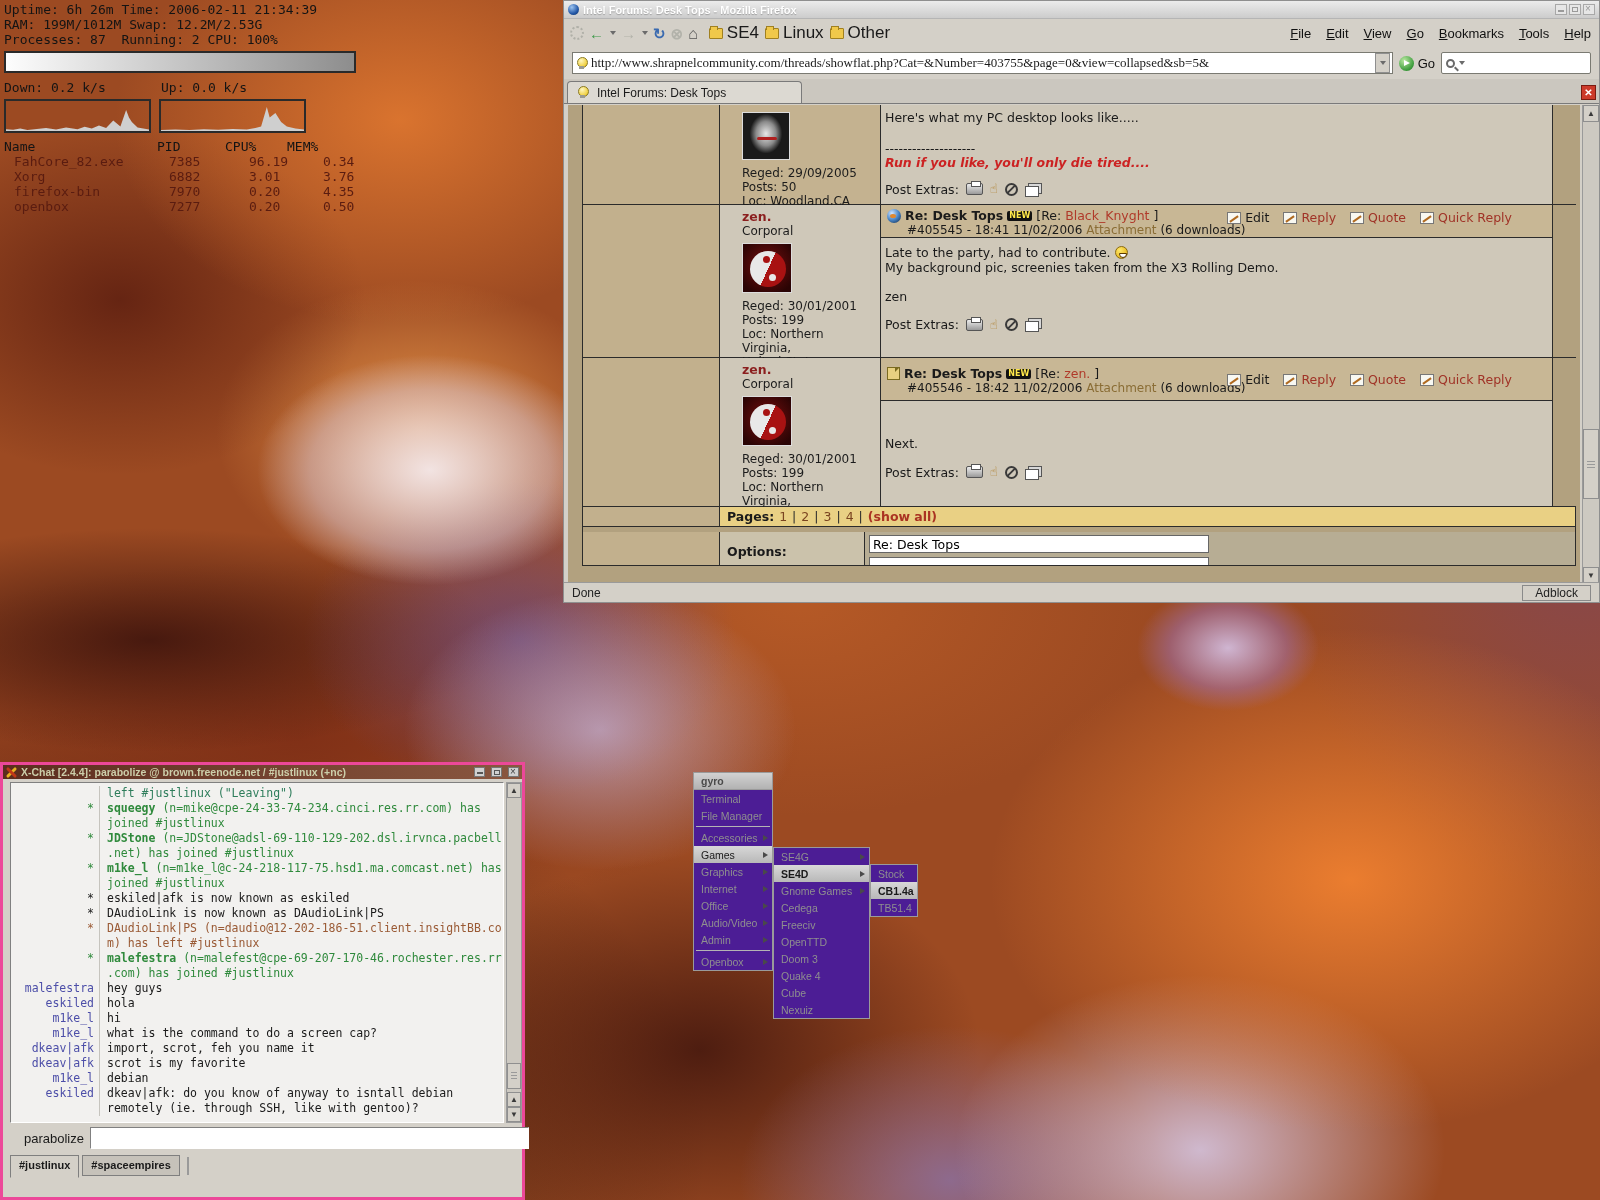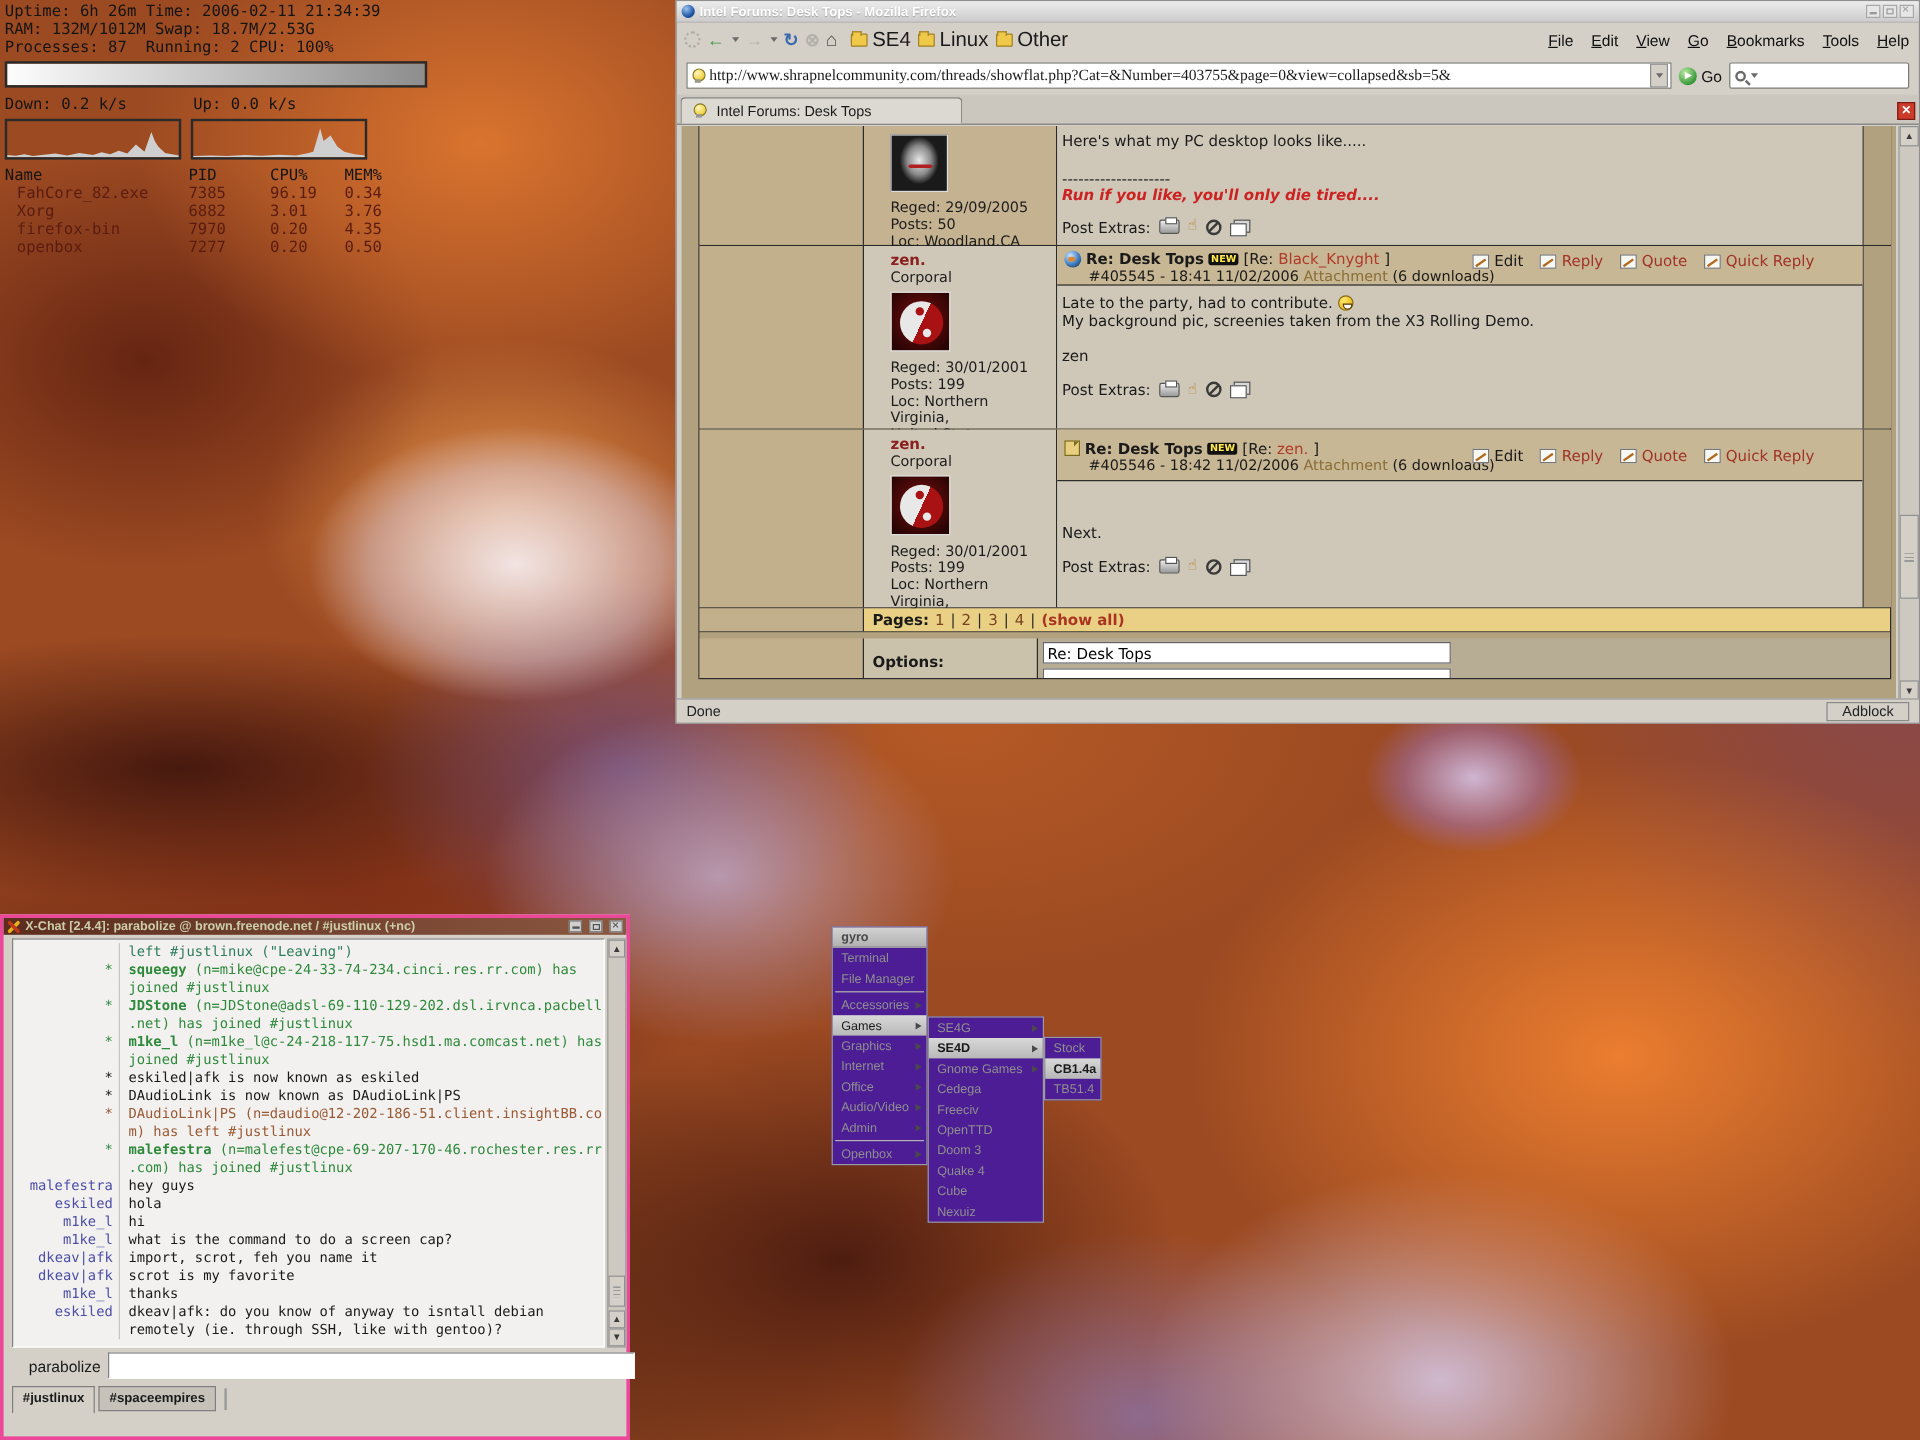--- a/index.html
+++ b/index.html
@@ -34,21 +34,21 @@
   #sysmon .smline { white-space:pre; line-height:15px; }
   #cpu-bar { margin-top:4px; width:352px; height:22px; border:2px solid #2a2a2a; background:linear-gradient(to right,#fdfdfd,#8d8d8d); }
   #net-labels { margin-top:7px; display:flex; }
   #net-labels span:first-child { width:157px; }
   .netgraphs { margin-top:4px; display:flex; gap:8px; }
   .netgraph { border:2px solid #2a2a2a; width:147px; height:34px; }
   .netgraph svg { display:block; width:100%; height:100%; }
   #proc-table { margin-top:6px; }
   .proc-row { display:grid; grid-template-columns:153px 68px 62px 60px; line-height:15px; }
   .proc-row.hdr { color:#141414; }
-  .proc-row.body { color:#5a1c10; }
+  .proc-row.body { color:#5a1c10;gap:12px; }
   .proc-row.body .pname { padding-left:10px; }
 
   
   .titlebar-btn { width:12px; height:11px; border:1px solid #a8a8a8; background:#e6e6e6; margin-left:2px; position:relative; }
   .titlebar-btn .g-min { position:absolute; left:2px; bottom:2px; width:6px; height:2px; background:#9a9a9a; }
   .titlebar-btn .g-res { position:absolute; left:2px; top:2px; width:6px; height:5px; border:1px solid #9a9a9a; }
   .titlebar-btn .g-clo { position:absolute; left:1px; top:-2px; font-size:10px; color:#9a9a9a; }
   .dk .titlebar-btn { border-color:#777; background:#d0d0d0; }
   .dk .titlebar-btn .g-min, .dk .titlebar-btn .g-res { background:#555; border-color:#555; }
   .dk .titlebar-btn .g-res { background:transparent; }
@@ -209,21 +209,21 @@
   #ob-se4d { left:870px; top:864px; width:48px; }
 </style>
 </head>
 <body>
 
 <div id="screen">
   <div id="wallpaper"></div>
 
   <div id="sysmon">
     <div class="smline">Uptime: 6h 26m Time: 2006-02-11 21:34:39</div>
-    <div class="smline">RAM: 132M/1012M Swap: 18.7M/2.53G</div>
+    <div class="smline">RAM: 199M/1012M Swap: 12.2M/2.53G</div>
     <div class="smline">Processes: 87  Running: 2 CPU: 100%</div>
     <div id="cpu-bar"></div>
     <div id="net-labels">
       <span>Down: 0.2 k/s</span>
       <span>Up: 0.0 k/s</span>
     </div>
     <div class="netgraphs">
       <div class="netgraph">
         <svg viewBox="0 0 100 100" preserveAspectRatio="none">
             <polygon fill="#cfcfcf" points="0,100 0,94 5,96 10,92 15,97 20,94 28,90 35,95 42,88 50,94 55,86 60,92 65,82 70,90 75,65 80,85 84,30 86,55 88,70 92,88 100,95 100,100"></polygon>
@@ -547,21 +547,21 @@
         <div class="chat-line"><span class="chat-nick c-part">*</span><span class="chat-msg c-part">DAudioLink|PS (n=daudio@12-202-186-51.client.insightBB.co</span></div>
         <div class="chat-line"><span class="chat-nick"></span><span class="chat-msg c-part">m) has left #justlinux</span></div>
         <div class="chat-line"><span class="chat-nick c-join">*</span><span class="chat-msg c-join"><b>malefestra</b> (n=malefest@cpe-69-207-170-46.rochester.res.rr</span></div>
         <div class="chat-line"><span class="chat-nick"></span><span class="chat-msg c-join">.com) has joined #justlinux</span></div>
         <div class="chat-line"><span class="chat-nick">malefestra</span><span class="chat-msg c-msg">hey guys</span></div>
         <div class="chat-line"><span class="chat-nick">eskiled</span><span class="chat-msg c-msg">hola</span></div>
         <div class="chat-line"><span class="chat-nick">m1ke_l</span><span class="chat-msg c-msg">hi</span></div>
         <div class="chat-line"><span class="chat-nick">m1ke_l</span><span class="chat-msg c-msg">what is the command to do a screen cap?</span></div>
         <div class="chat-line"><span class="chat-nick">dkeav|afk</span><span class="chat-msg c-msg">import, scrot, feh you name it</span></div>
         <div class="chat-line"><span class="chat-nick">dkeav|afk</span><span class="chat-msg c-msg">scrot is my favorite</span></div>
-        <div class="chat-line"><span class="chat-nick">m1ke_l</span><span class="chat-msg c-msg">thanks</span></div>
+        <div class="chat-line"><span class="chat-nick">m1ke_l</span><span class="chat-msg c-msg">debian</span></div>
         <div class="chat-line"><span class="chat-nick">eskiled</span><span class="chat-msg c-msg">dkeav|afk: do you know of anyway to isntall debian</span></div>
         <div class="chat-line"><span class="chat-nick"></span><span class="chat-msg c-msg">remotely (ie. through SSH, like with gentoo)?</span></div>
       </div>
     <div id="xc-scroll">
       <div class="sb-btn">▲</div>
       <div id="xc-thumb"></div>
       <div id="xc-btns-bottom">
         <div class="sb-btn">▲</div>
         <div class="sb-btn">▼</div>
       </div>

